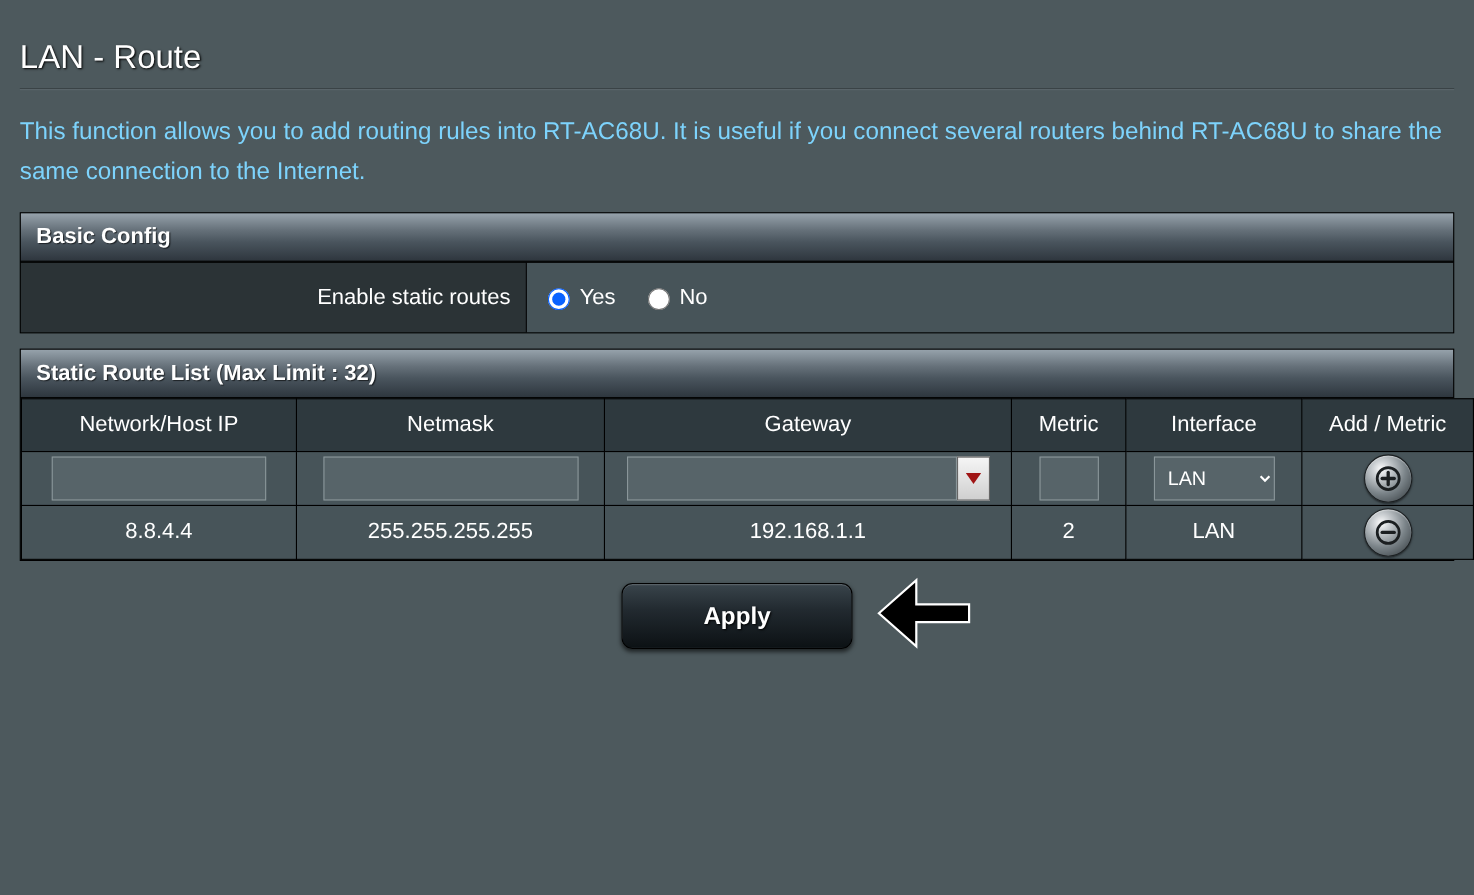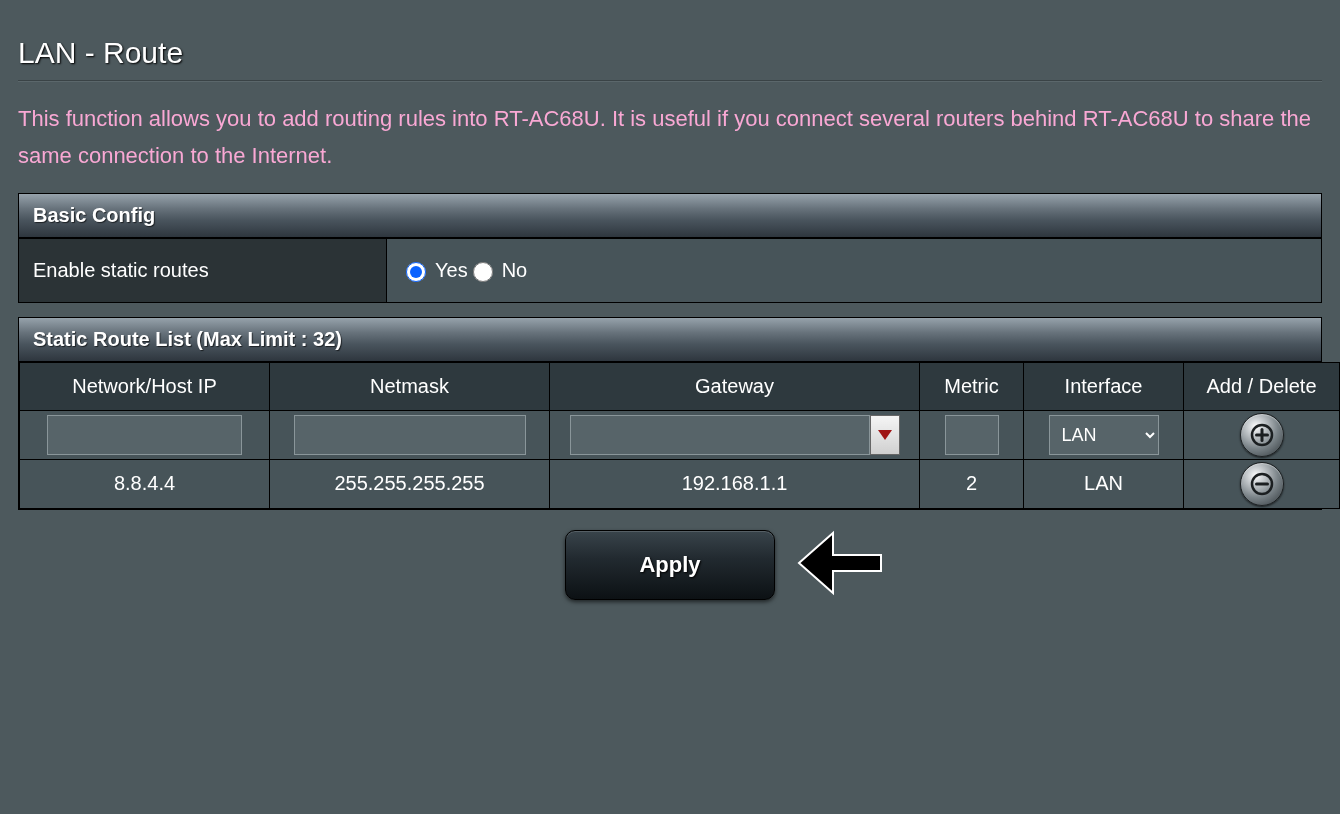--- a/index.html
+++ b/index.html
@@ -24,21 +24,21 @@
   }
   .hr {
     border: none;
     border-top: 1px solid #3a4346;
     border-bottom: 1px solid #5b676b;
     margin: 8px 0 18px 0;
   }
   .description {
     font-size: 22px;
     line-height: 1.7;
-    color: #f9a8d4;
+    color: #7dd3fc;
     margin: 0 0 18px 0;
   }
   .panel {
     border: 1px solid #000;
     margin-bottom: 14px;
     background: #2b3336;
   }
   .panel-header {
     background: linear-gradient(to bottom, #96a2ab 0%, #66717a 35%, #4a555e 60%, #2e363e 100%);
     color: #fff;
@@ -46,34 +46,35 @@
     font-size: 20px;
     padding: 10px 14px;
     border-bottom: 1px solid #000;
     text-shadow: 1px 1px 1px rgba(0,0,0,.6);
   }
   .config-row {
     display: flex;
     border-top: 1px solid #000;
   }
   .config-label {
-    width: 368px;
+    width: 460px;
     background: #2b3336;
     padding: 20px 14px;
     font-size: 20px;
     border-right: 1px solid #000;
     box-sizing: border-box;
+    text-align: right;
   }
   .config-value {
     flex: 1;
     background: #475459;
     padding: 8px 14px;
     display: flex;
     align-items: center;
-    gap: 0;
+    gap: 24px;
   }
   .radio-wrap {
     display: inline-flex;
     align-items: center;
     gap: 6px;
     font-size: 20px;
   }
   input[type="radio"] {
     width: 20px;
     height: 20px;
@@ -164,21 +165,21 @@
   .apply-row {
     display: flex;
     align-items: center;
     justify-content: center;
     margin-top: 20px;
     gap: 20px;
     position: relative;
   }
   .apply-btn {
     width: 210px;
-    height: 70px;
+    height: 60px;
     border-radius: 10px;
     background: linear-gradient(to bottom,#39444b 0%, #222a30 40%, #0c1114 100%);
     border: 1px solid #000;
     color: #fff;
     font-size: 22px;
     font-weight: bold;
     text-shadow: 1px 1px 2px #000;
     cursor: pointer;
     box-shadow: 0 2px 4px rgba(0,0,0,.6), inset 0 1px 0 rgba(255,255,255,.15);
   }
@@ -225,21 +226,21 @@
           <col class="c-iface">
           <col class="c-action">
       </colgroup>
       <thead>
         <tr>
           <th>Network/Host IP</th>
           <th>Netmask</th>
           <th>Gateway</th>
           <th>Metric</th>
           <th>Interface</th>
-          <th>Add / Delete</th>
+          <th>Add / Metric</th>
         </tr>
       </thead>
       <tbody>
 
         <tr>
           <td><input class="txt ip" type="text" value="" style=""></td>
           <td><input class="txt mask" type="text" value="" style=""></td>
           <td>
             <span class="gw-wrap">
               <input class="txt gw" type="text" value="" style="">

